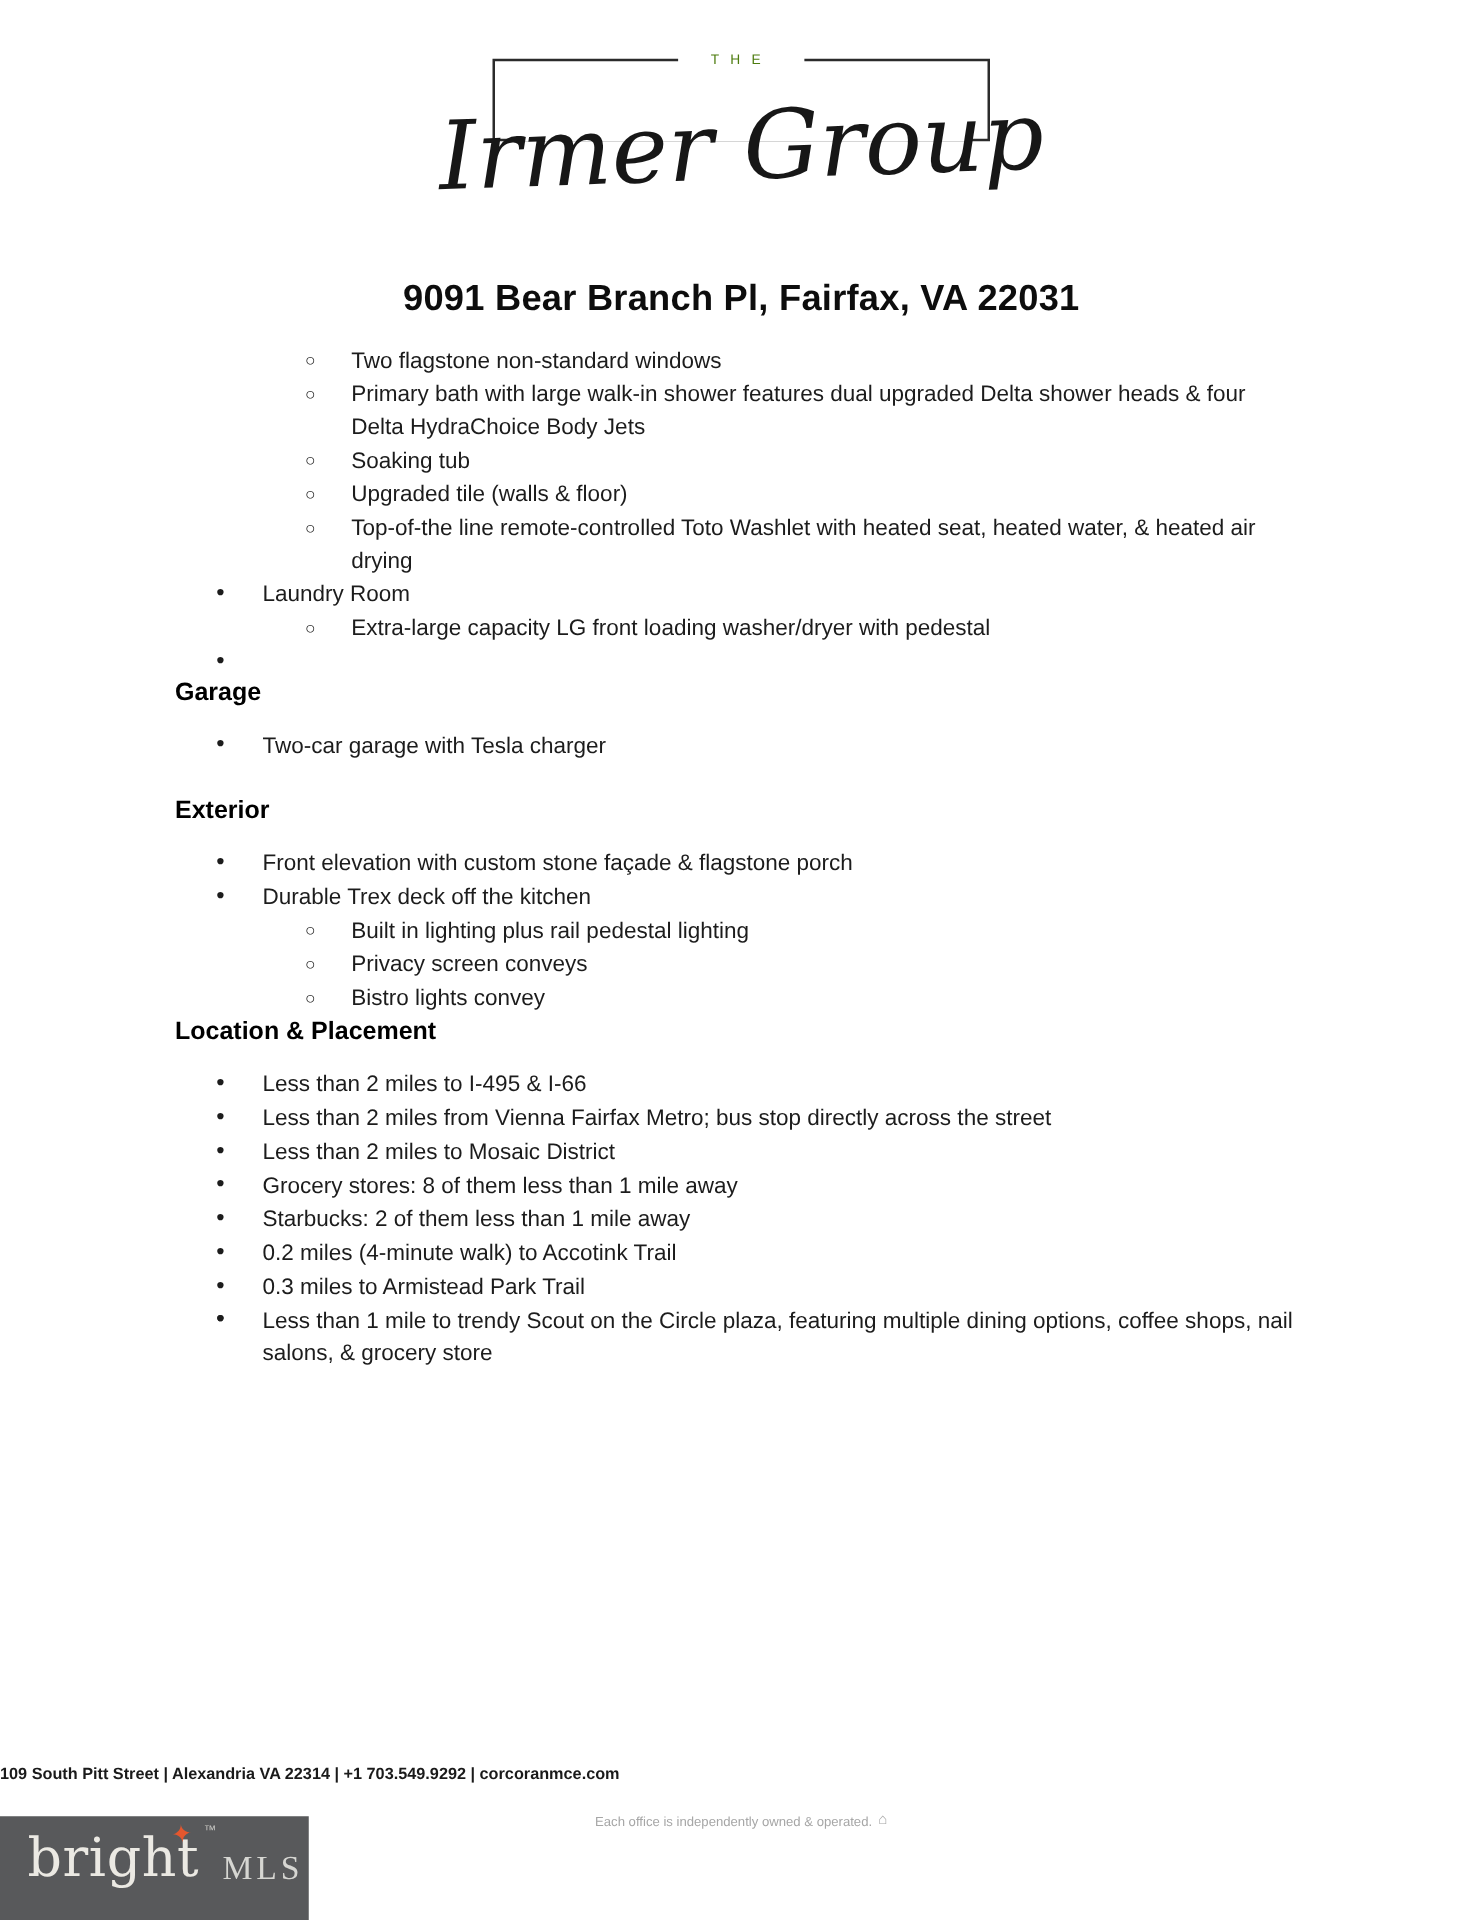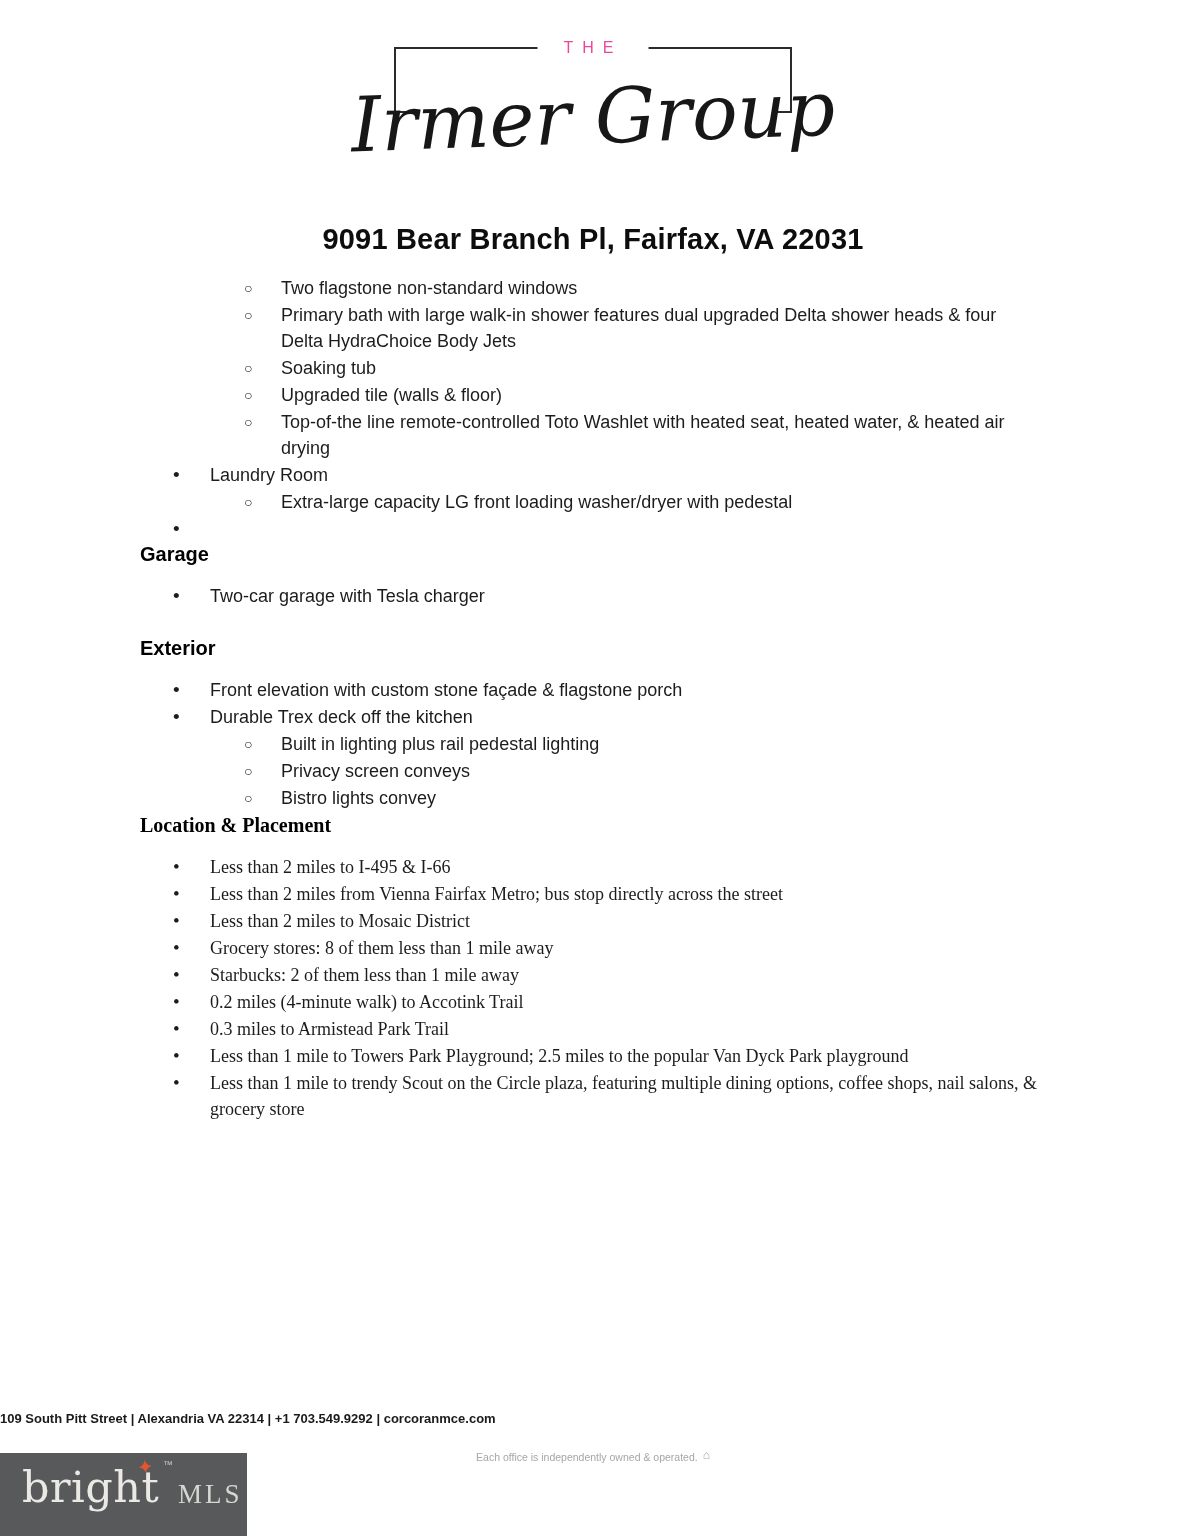--- a/index.html
+++ b/index.html
@@ -16,21 +16,21 @@
 
   
   .logo-frame {
     position:absolute; top:47px; left:50%; transform:translateX(-50%);
     width:398px; height:66px;
     border:2px solid #2b2b2b;
   }
   .logo-the {
     position:absolute; top:-11px; left:50%; transform:translateX(-50%);
     background:#ffffff; padding:0 26px;
-    font-size:16px; letter-spacing:9px; font-weight:500; color:#ec4899;
+    font-size:11px; letter-spacing:9px; font-weight:500; color:#4d7c0f;
     white-space:nowrap; line-height:20px;
   }
   .logo-mask {
     position:absolute; bottom:-2px; left:16px; right:16px; height:5px;
     background:#ffffff;
   }
   .logo-script {
     position:absolute; top:30px; left:50%;
     transform:translateX(-50%) rotate(-2deg);
     font-family:"DejaVu Serif", serif; font-style:italic;
@@ -44,21 +44,21 @@
     text-align:center;
     font-size:29px; font-weight:bold; color:#0d0d0d;
     letter-spacing:0.2px; line-height:34px;
   }
 
   
   .doc-body {
     position:absolute; top:275px; left:140px; width:946px;
   }
   .doc-section + .doc-section { margin-top:26px; }
-  .doc-section:nth-child(4) { margin-top:0;font-family:Liberation Serif, serif; }
+  .doc-section:nth-child(4) { margin-top:0; }
   .section-heading {
     font-size:20px; font-weight:bold; color:#000;
     line-height:26px; margin-bottom:16px;
   }
   .list-item {
     position:relative; line-height:26px; font-size:18px;
     margin-bottom:1px; color:#1c1c1c;
   }
   .list-item .marker {
     position:absolute; top:0; line-height:26px; color:#1c1c1c;
@@ -153,21 +153,21 @@
       <div class="doc-section">
         <div class="section-heading">Location &amp; Placement</div>
         <div class="list">
           <div class="list-item lvl1"><span class="marker">•</span><span class="item-text">Less than 2 miles to I-495 &amp; I-66</span></div>
           <div class="list-item lvl1"><span class="marker">•</span><span class="item-text">Less than 2 miles from Vienna Fairfax Metro; bus stop directly across the street</span></div>
           <div class="list-item lvl1"><span class="marker">•</span><span class="item-text">Less than 2 miles to Mosaic District</span></div>
           <div class="list-item lvl1"><span class="marker">•</span><span class="item-text">Grocery stores: 8 of them less than 1 mile away</span></div>
           <div class="list-item lvl1"><span class="marker">•</span><span class="item-text">Starbucks: 2 of them less than 1 mile away</span></div>
           <div class="list-item lvl1"><span class="marker">•</span><span class="item-text">0.2 miles (4-minute walk) to Accotink Trail</span></div>
           <div class="list-item lvl1"><span class="marker">•</span><span class="item-text">0.3 miles to Armistead Park Trail</span></div>
-          <div class="list-item lvl1"><span class="marker">•</span><span class="item-text">Less than 1 mile to Towers Park Playground; 2.5 miles to the popular Van Dyck Park playground</span></div>
+          <div class="list-item lvl1"><span class="marker">•</span></div>
           <div class="list-item lvl1"><span class="marker">•</span><span class="item-text">Less than 1 mile to trendy Scout on the Circle plaza, featuring multiple dining options, coffee shops, nail salons, &amp; grocery store</span></div>
         </div>
       </div>
     </div>
 
   <div class="footer-contact">109 South Pitt Street | Alexandria VA 22314 | +1 703.549.9292 | corcoranmce.com</div>
   <div class="footer-disclaimer">
     <span>Each office is independently owned &amp; operated.</span><span class="eh-icon">⌂</span>
   </div>
 

